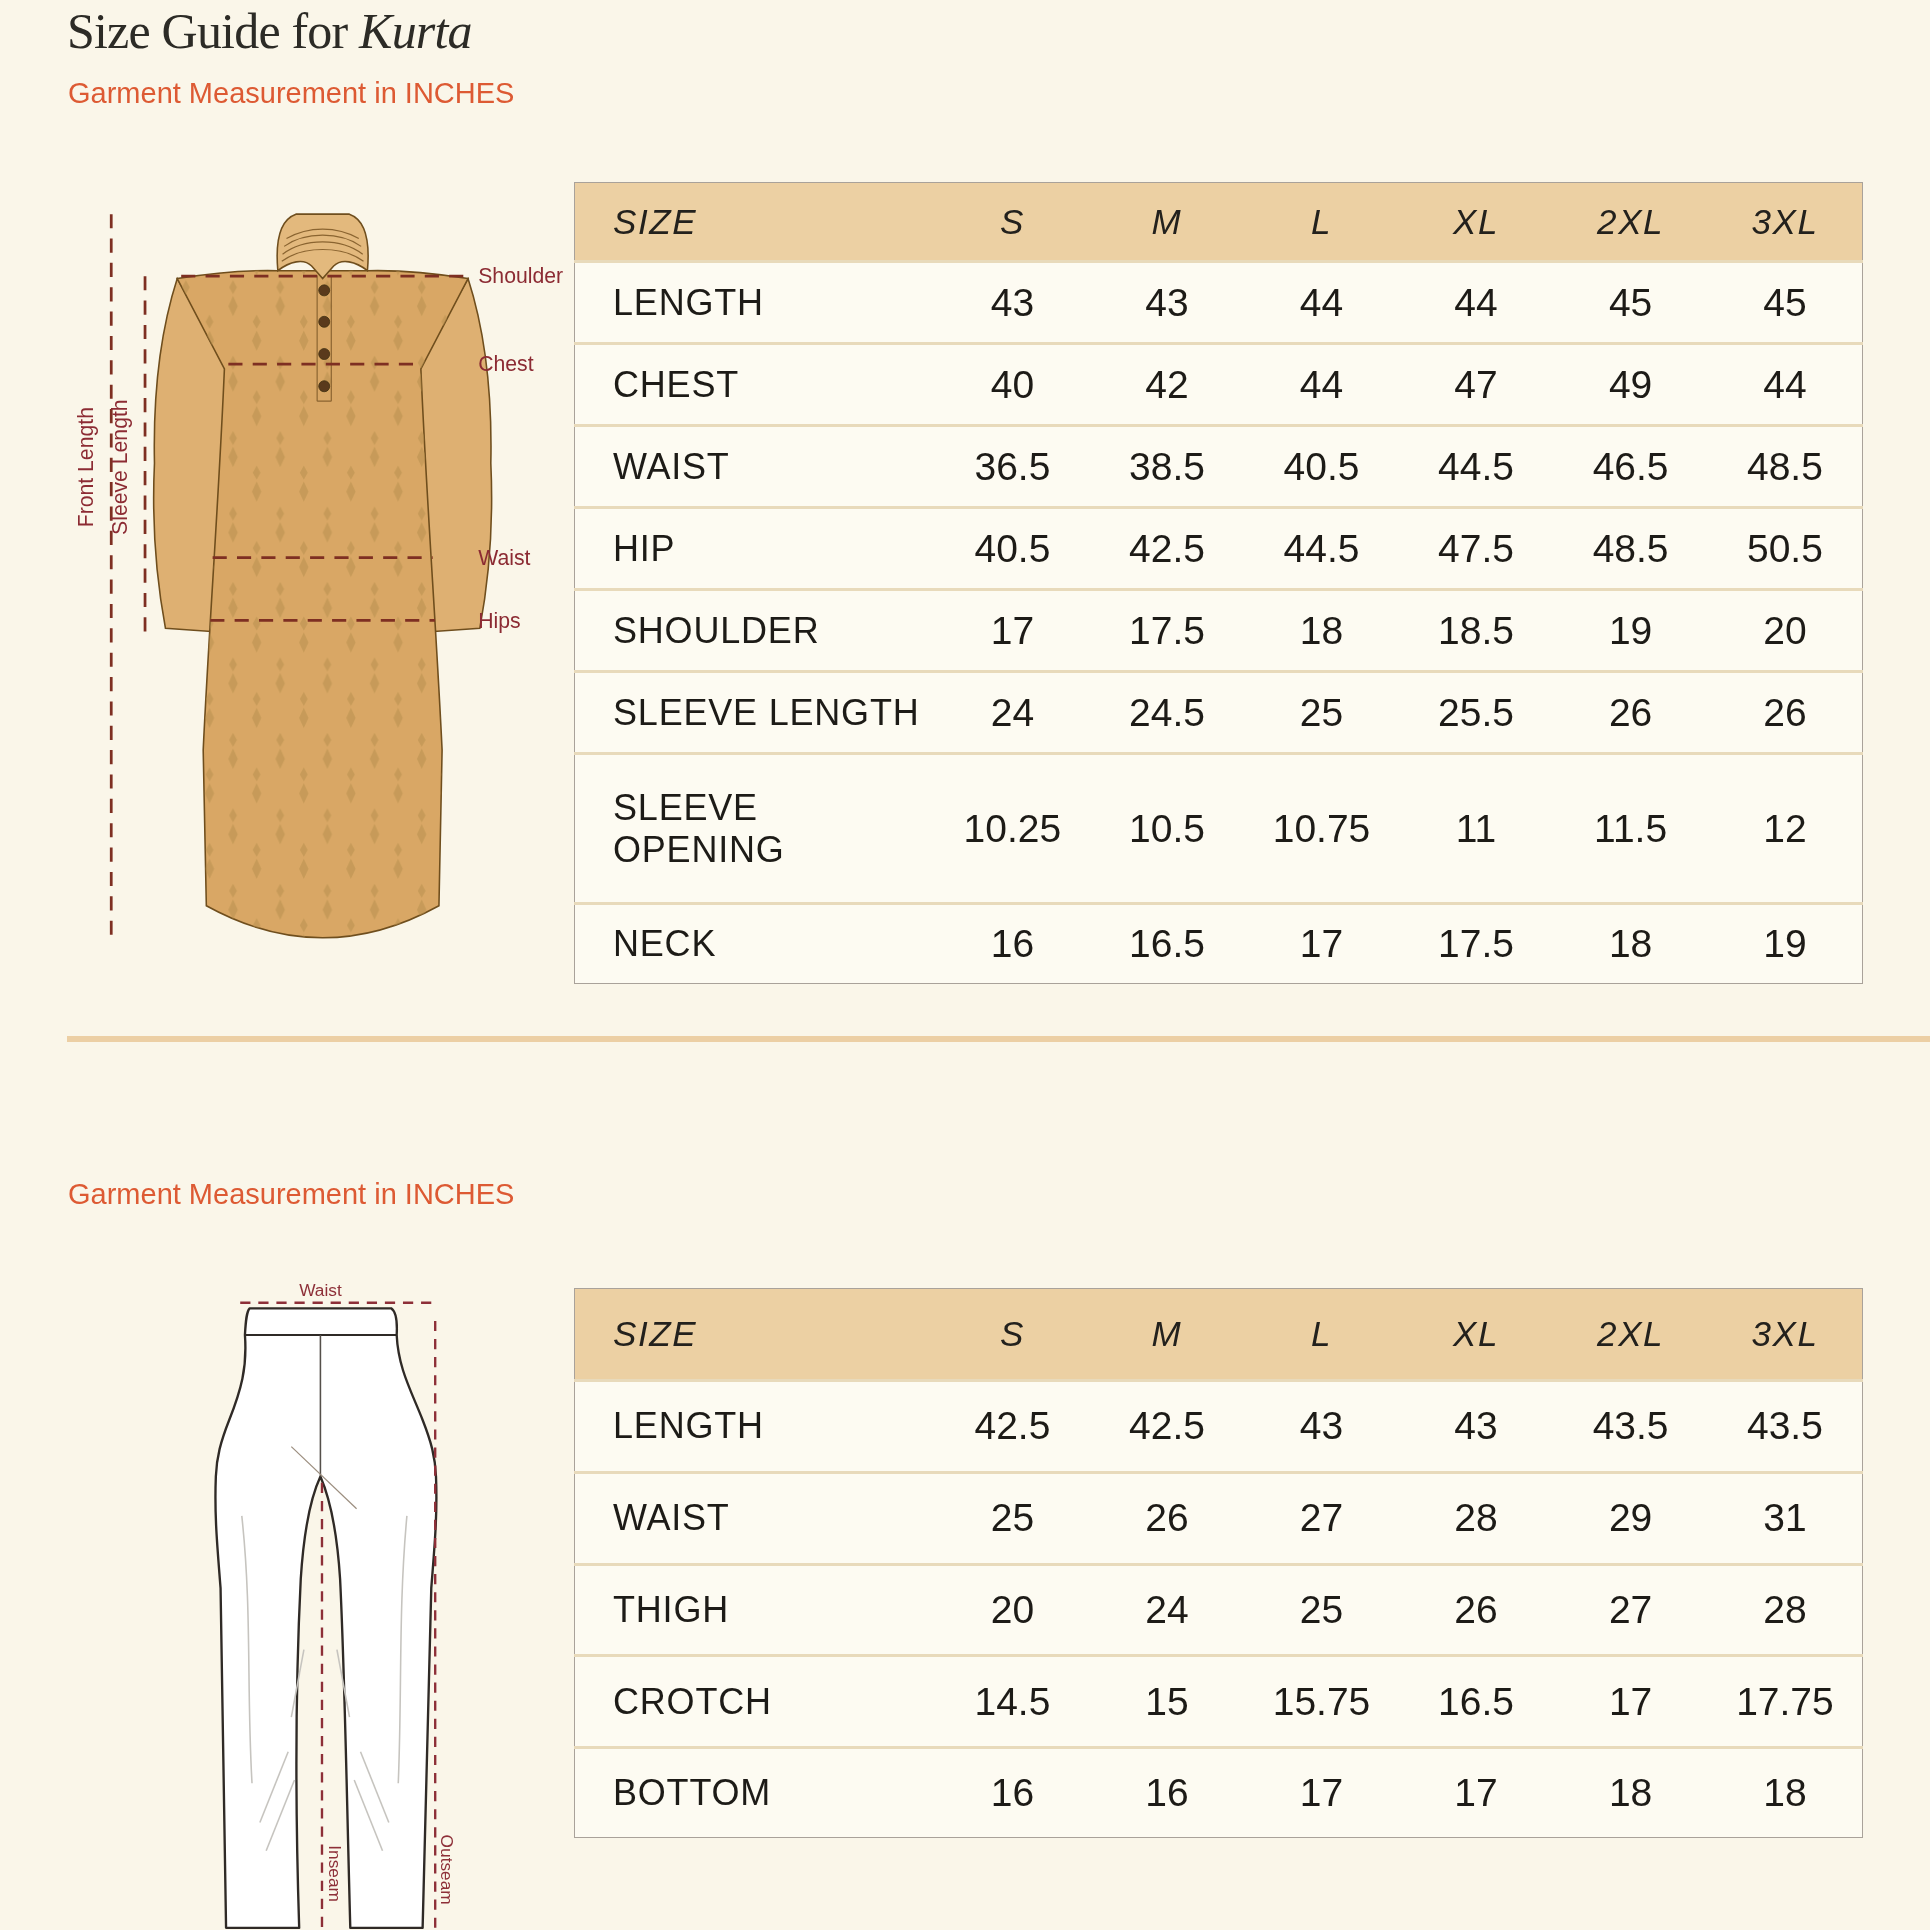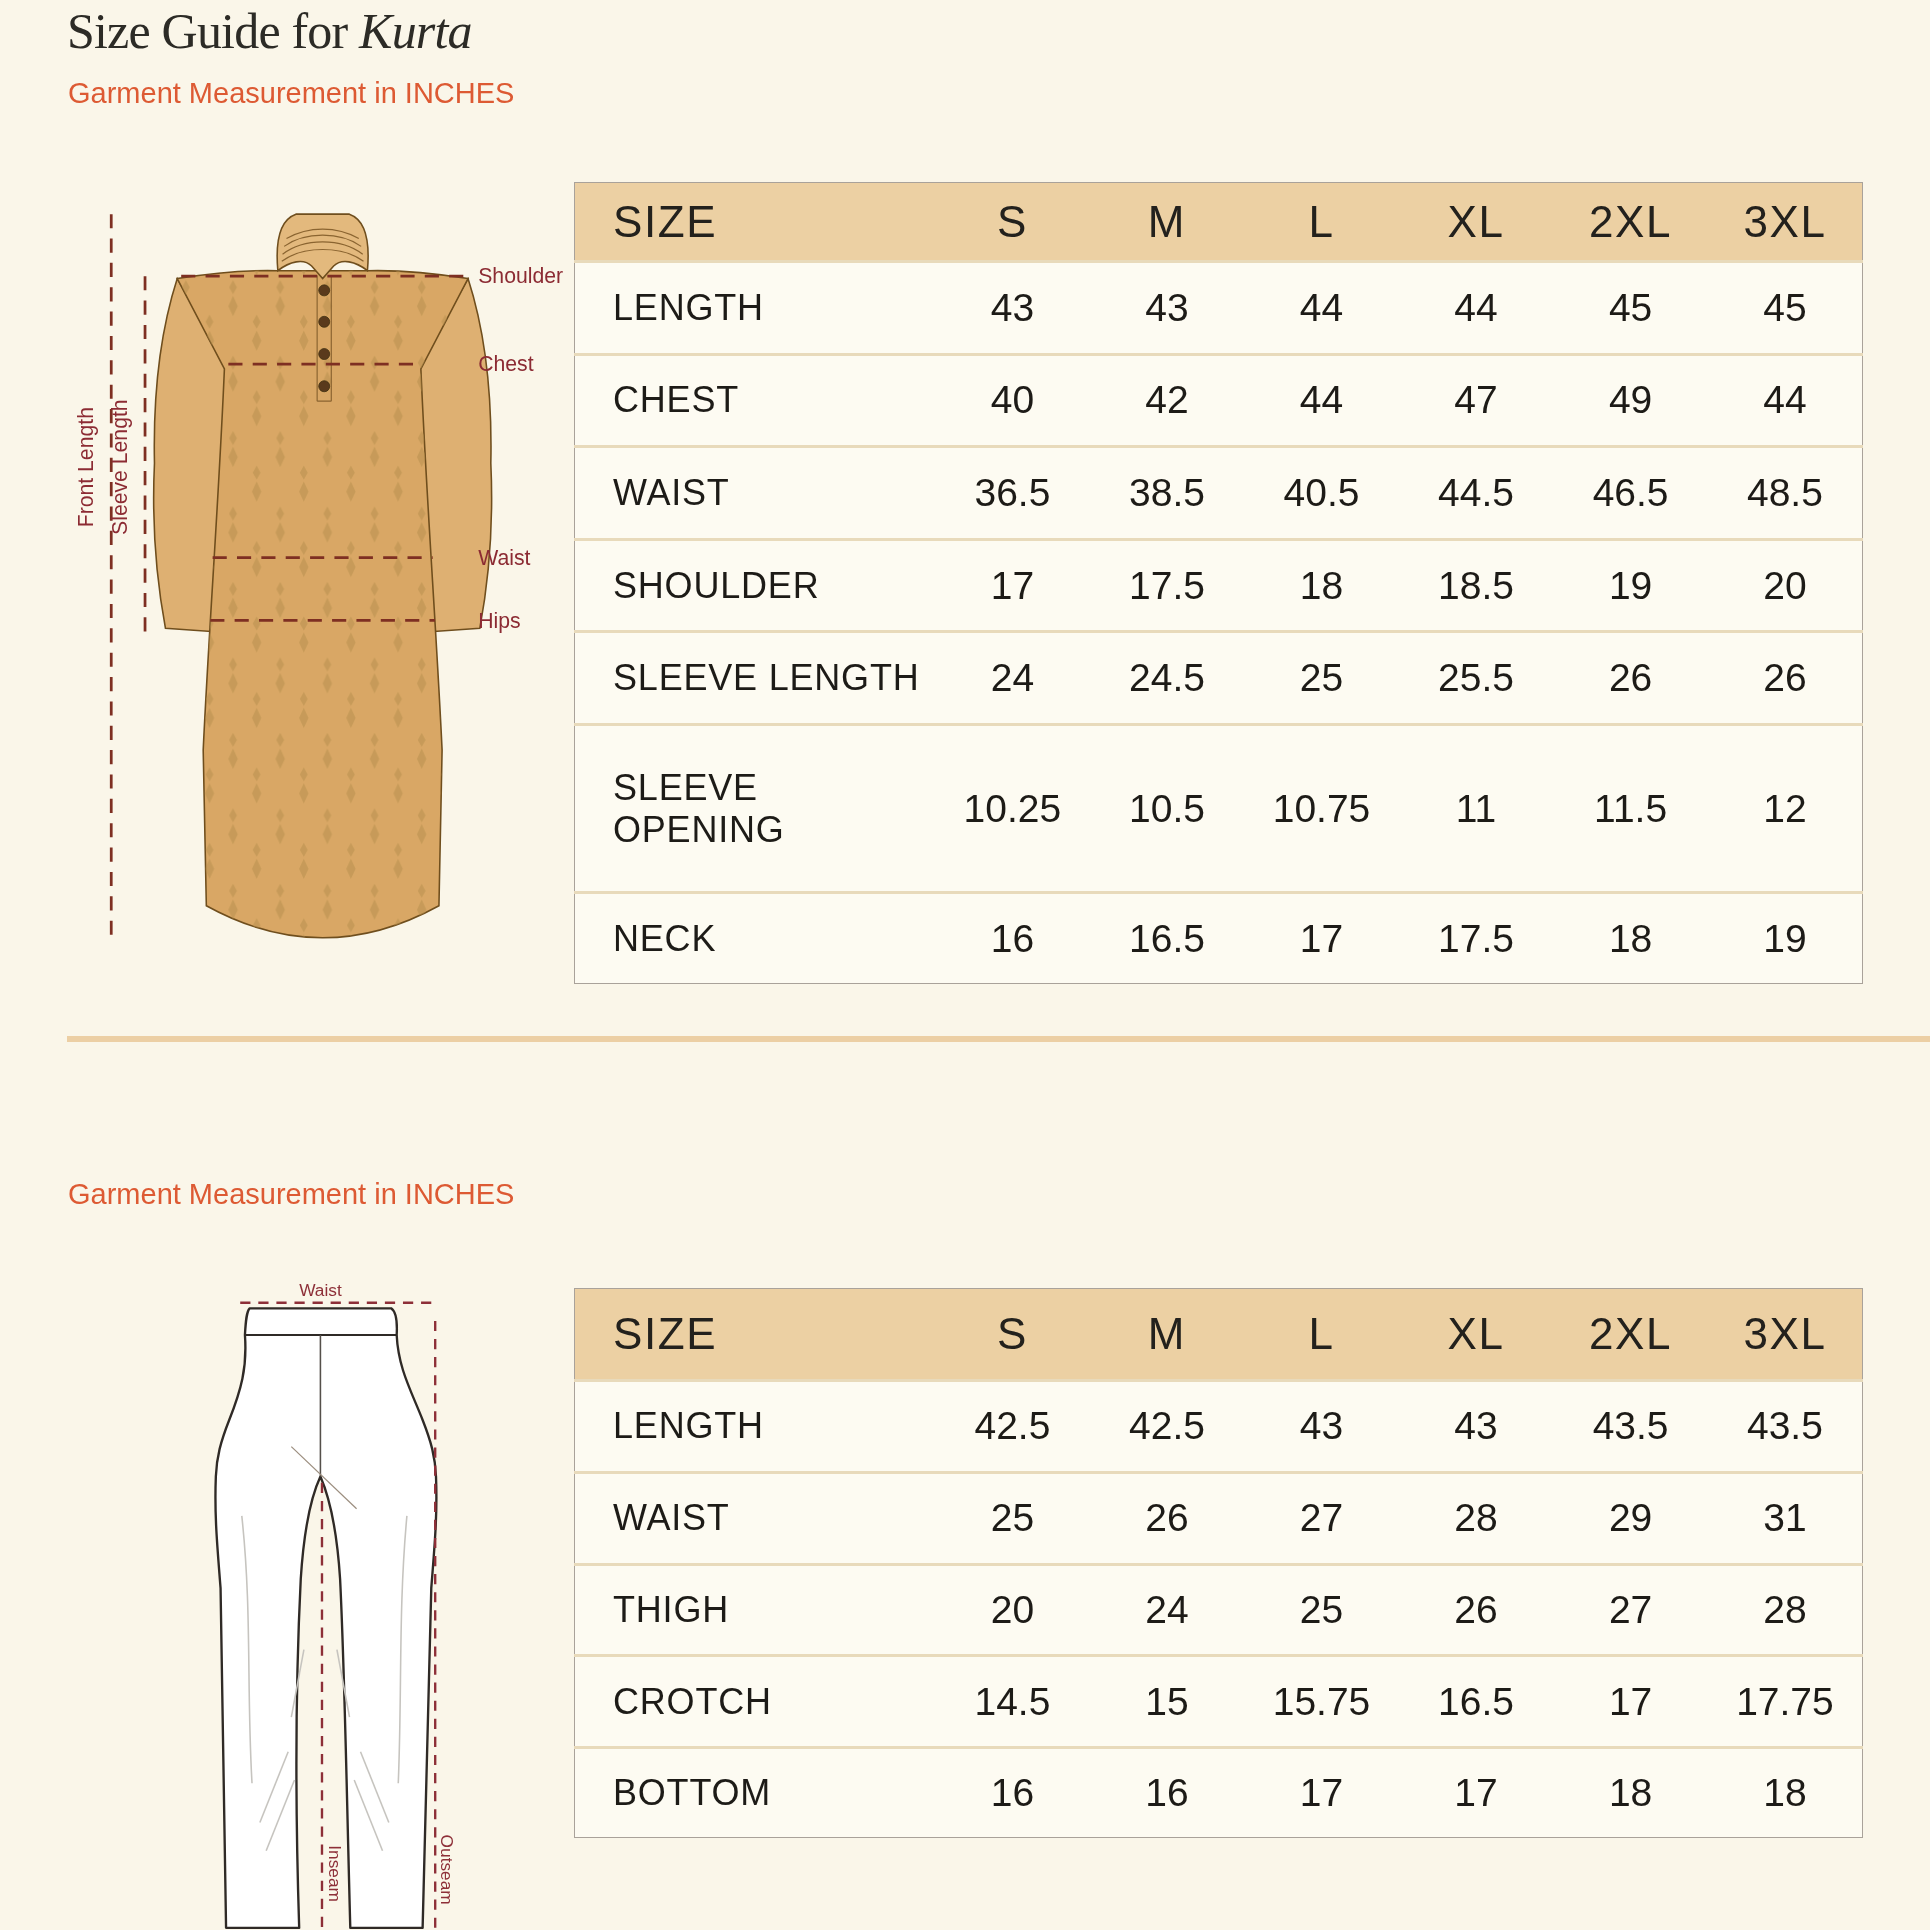--- a/index.html
+++ b/index.html
@@ -37,24 +37,25 @@
   table.size-table{
     width:100%;height:100%;
     border-collapse:collapse;
     table-layout:fixed;
     border:1.6px solid #a9a29a;
     background:#fdfbf2;
   }
   table.size-table th{
     background:#ecd0a3;
     font-weight:normal;
-    font-size:44px;
+    font-size:35px;
     letter-spacing:1.6px;
     color:#23211d;
     text-align:center;
+    font-style:italic;
   }
   table.size-table td{
     font-size:39px;
     color:#1d1b17;
     text-align:center;
     background:#fdfbf2;
     border-top:3.1px solid #e8dabb;
   }
   table.size-table .rowhead{
     text-align:left;
@@ -181,20 +182,29 @@
           <tr>
             <td class="rowhead">WAIST</td>
             <td>36.5</td>
             <td>38.5</td>
             <td>40.5</td>
             <td>44.5</td>
             <td>46.5</td>
             <td>48.5</td>
           </tr>
           <tr>
+            <td class="rowhead">HIP</td>
+            <td>40.5</td>
+            <td>42.5</td>
+            <td>44.5</td>
+            <td>47.5</td>
+            <td>48.5</td>
+            <td>50.5</td>
+          </tr>
+          <tr>
             <td class="rowhead">SHOULDER</td>
             <td>17</td>
             <td>17.5</td>
             <td>18</td>
             <td>18.5</td>
             <td>19</td>
             <td>20</td>
           </tr>
           <tr>
             <td class="rowhead">SLEEVE LENGTH</td>

